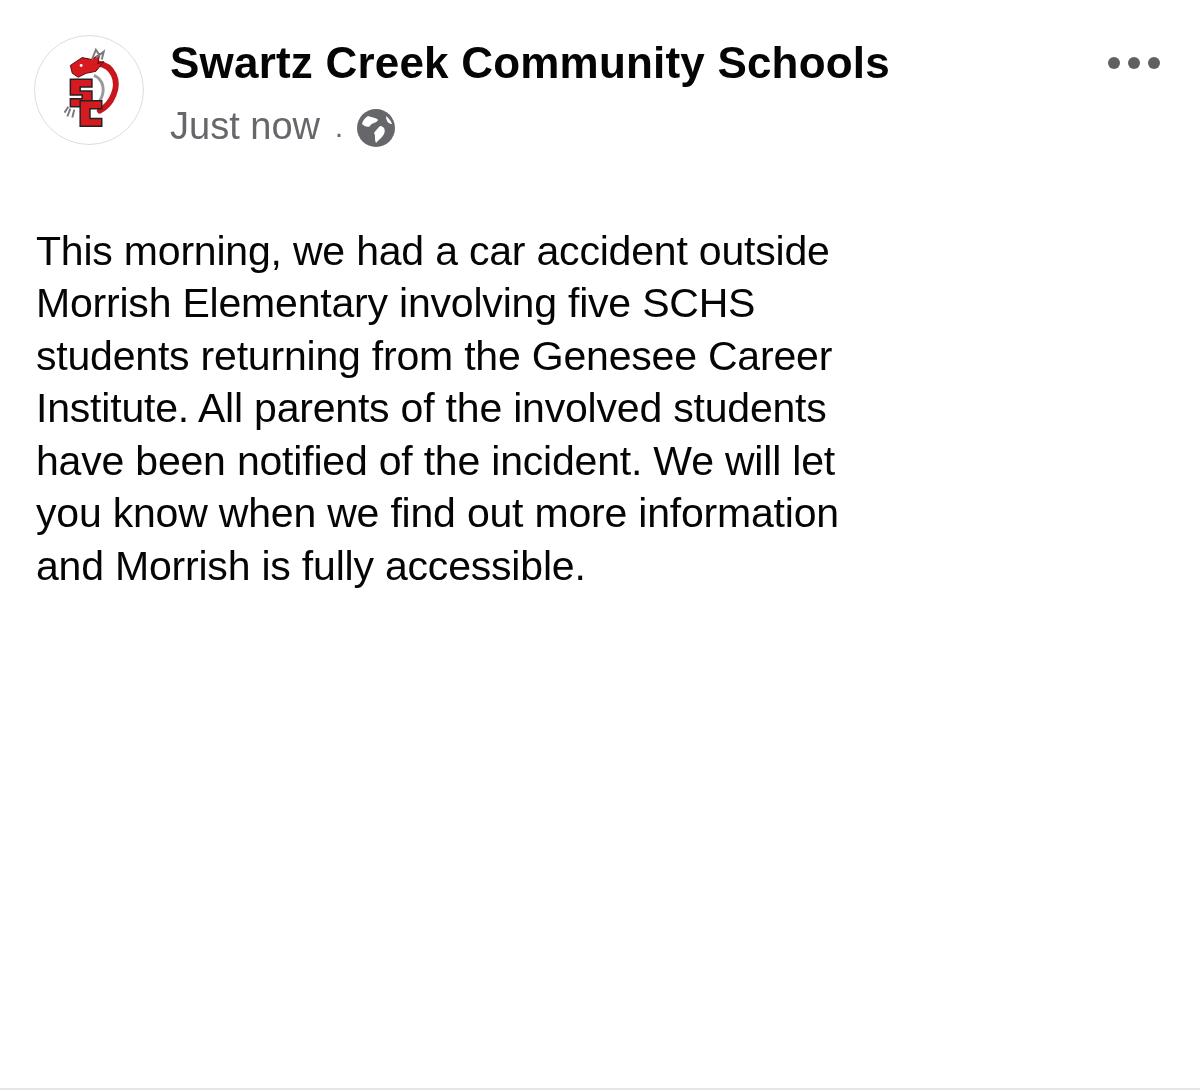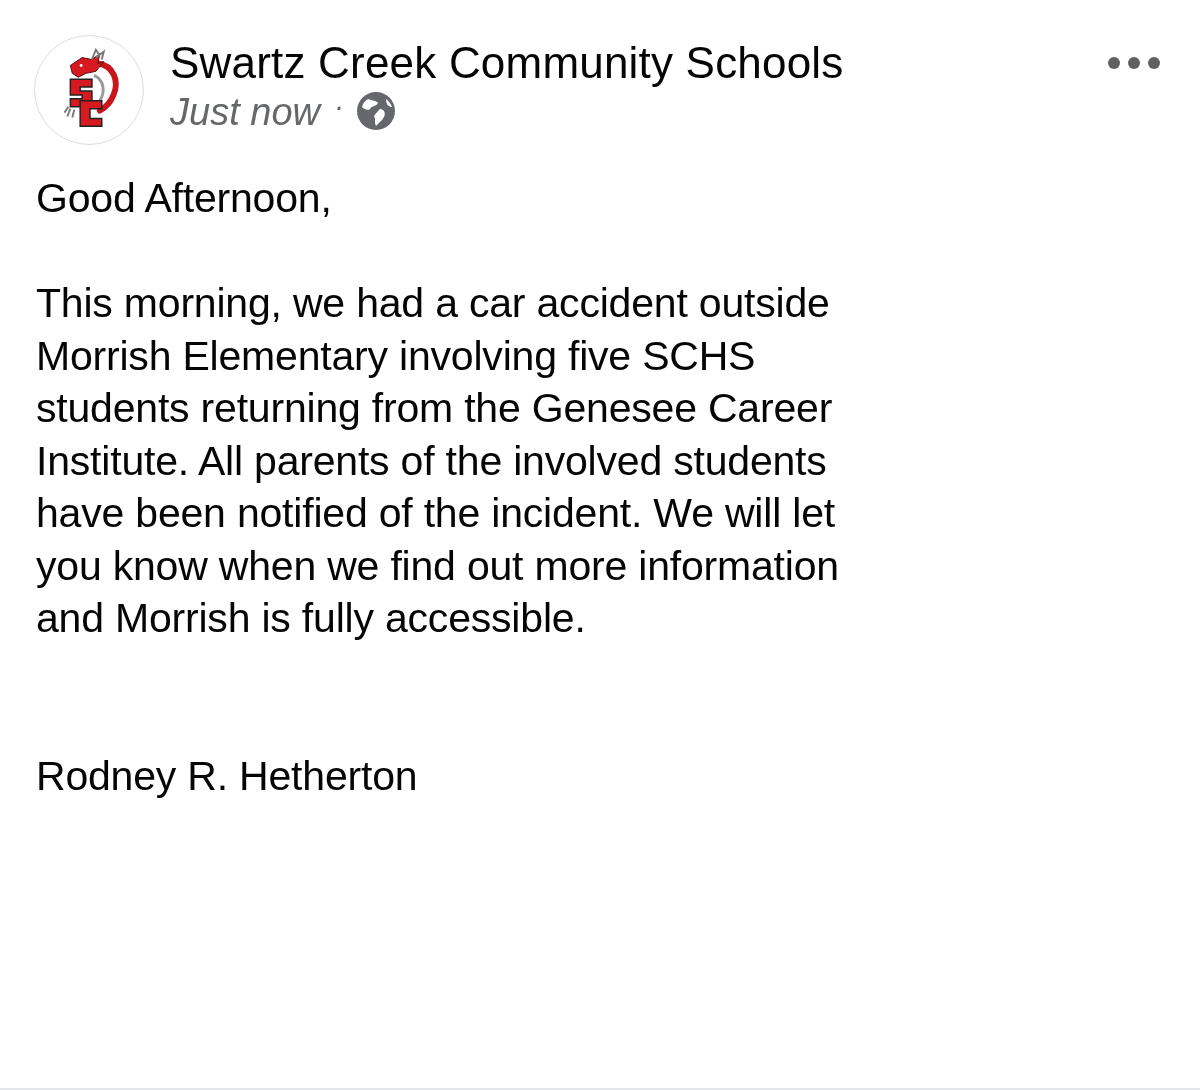--- a/index.html
+++ b/index.html
@@ -33,36 +33,35 @@
       background: #ffffff;
       box-sizing: border-box;
       overflow: hidden;
     }
     .avatar svg { width: 100%; height: 100%; display: block; }
     .page-name {
       position: absolute;
       left: 170px;
       top: 38px;
       font-size: 44px;
-      font-weight: normal;
+      font-weight: bold;
       letter-spacing: 0.2px;
       color: #050505;
       white-space: nowrap;
       cursor: pointer;
     }
     .meta-row {
       position: absolute;
       left: 170px;
-      top: 91px;
+      top: 98px;
       height: 50px;
       display: flex;
-      align-items: flex-start;
+      align-items: flex-end;
       color: #65676b;
       font-size: 38px;
-      font-style: italic;
     }
     .meta-row .sep {
       margin: 0 12px 0 14px;
       font-size: 30px;
       line-height: 1;
     }
     .globe-icon {
       width: 40px;
       height: 40px;
       display: inline-block;
@@ -148,27 +147,25 @@
   </div>
 
   <div class="more-button">
     <span class="dot"></span>
     <span class="dot"></span>
     <span class="dot"></span>
   </div>
 </div>
 
 <div class="post-body">
-  <p>Good Afternoon,</p>
   <div class="gap"></div>
   <p>This morning, we had a car accident outside
 Morrish Elementary involving five SCHS
 students returning from the Genesee Career
 Institute. All parents of the involved students
 have been notified of the incident. We will let
 you know when we find out more information
 and Morrish is fully accessible.</p>
   <div class="gap"></div>
   <div class="gap"></div>
-  <p>Rodney R. Hetherton</p>
 </div>
 
 <div class="bottom-divider"></div>
 
 </body></html>

